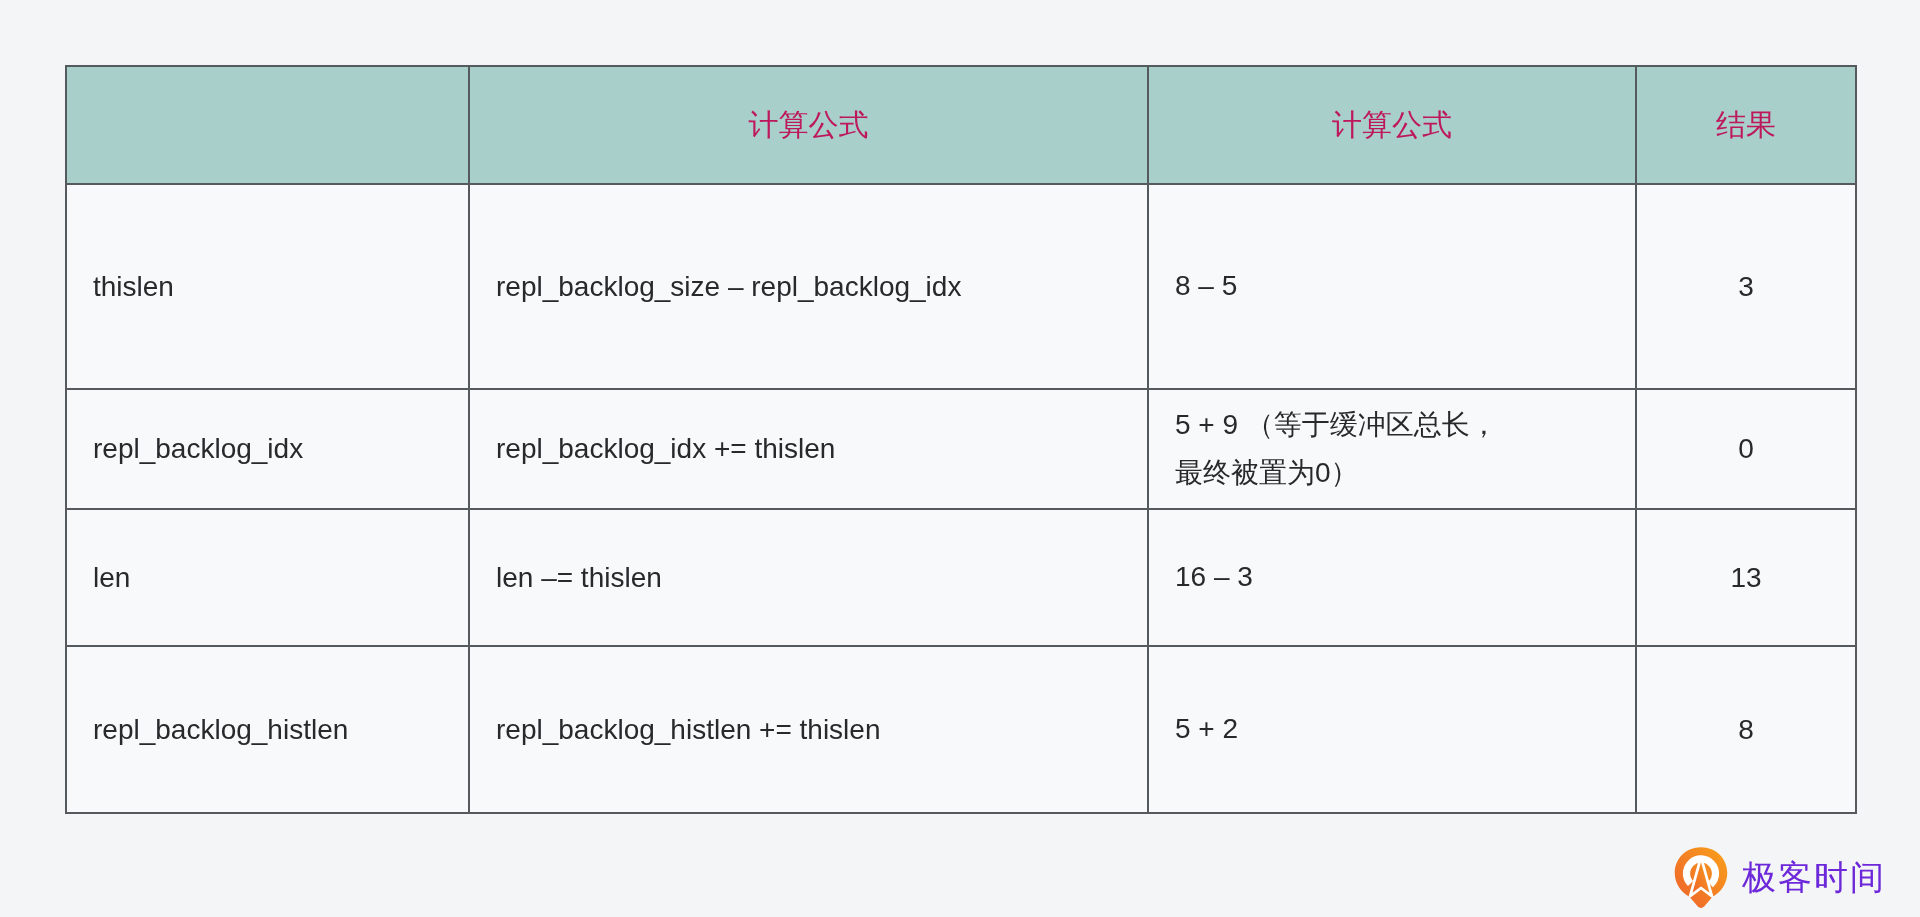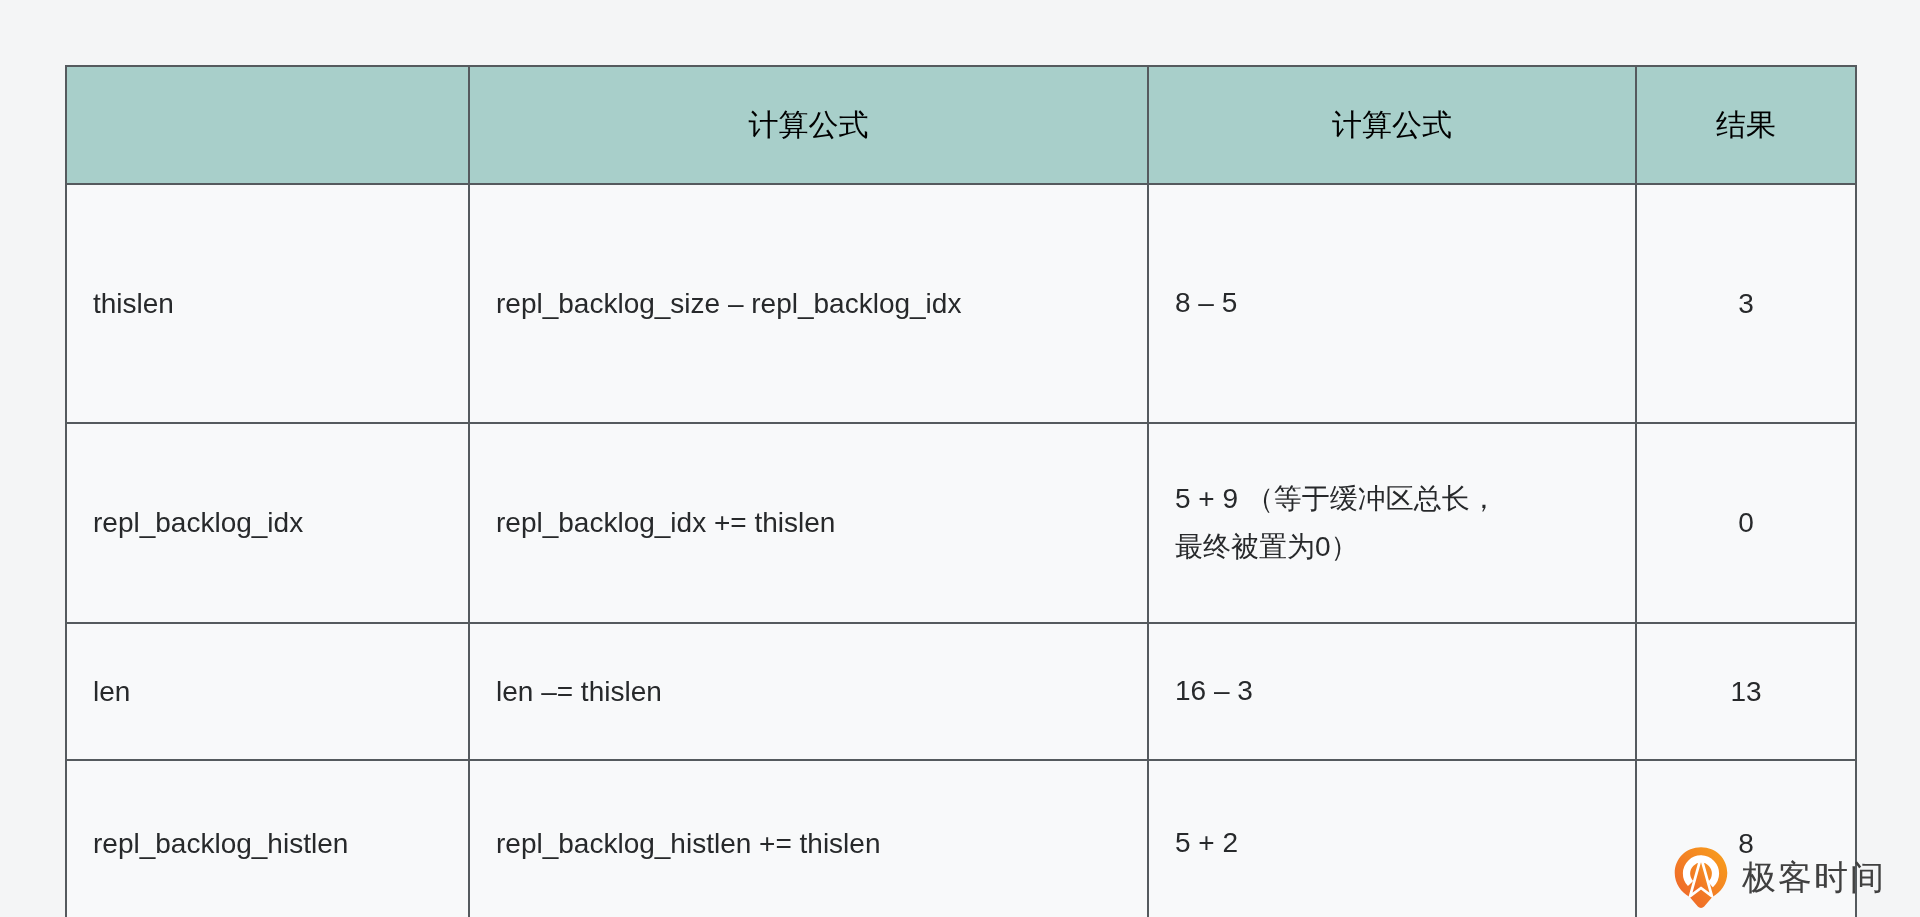--- a/index.html
+++ b/index.html
@@ -22,53 +22,53 @@
   .calc-table th,.calc-table td{
     border:2px solid #555a5e;
     vertical-align:middle;
     overflow:hidden;
   }
   .calc-table th{
     background:#a8cfca;
     font-size:30px;
     font-weight:400;
     text-align:center;
-    color:#000000;
+    color:#be185d;
   }
   .calc-table td{
     font-size:28px;
     padding:0 0 0 26px;
     text-align:left;
     background:#f8f9fa;
   }
   .calc-table td.result{
     text-align:center;
     padding:0;
   }
   .calc-table td.actual{
     white-space:pre-line;
     line-height:1.72;
   }
   tr.hrow{height:118px;}
-  tr.r1{height:239px;}
-  tr.r2{height:200px;border-radius:14px;}
+  tr.r1{height:205px;}
+  tr.r2{height:120px;border-radius:14px;}
   tr.r3{height:137px;}
   tr.r4{height:167px;}
 
   .brand{
     position:absolute;
     left:1672px;top:846px;
     display:flex;
     align-items:center;
     gap:12px;
   }
   .brand-text{
     font-size:34px;
     letter-spacing:2px;
-    color:#404040;
+    color:#6d28d9;
     font-weight:500;
   }
 </style>
 </head>
 <body>
 
 <table class="calc-table">
   <colgroup>
     <col style="width:403px">
     <col style="width:679px">

